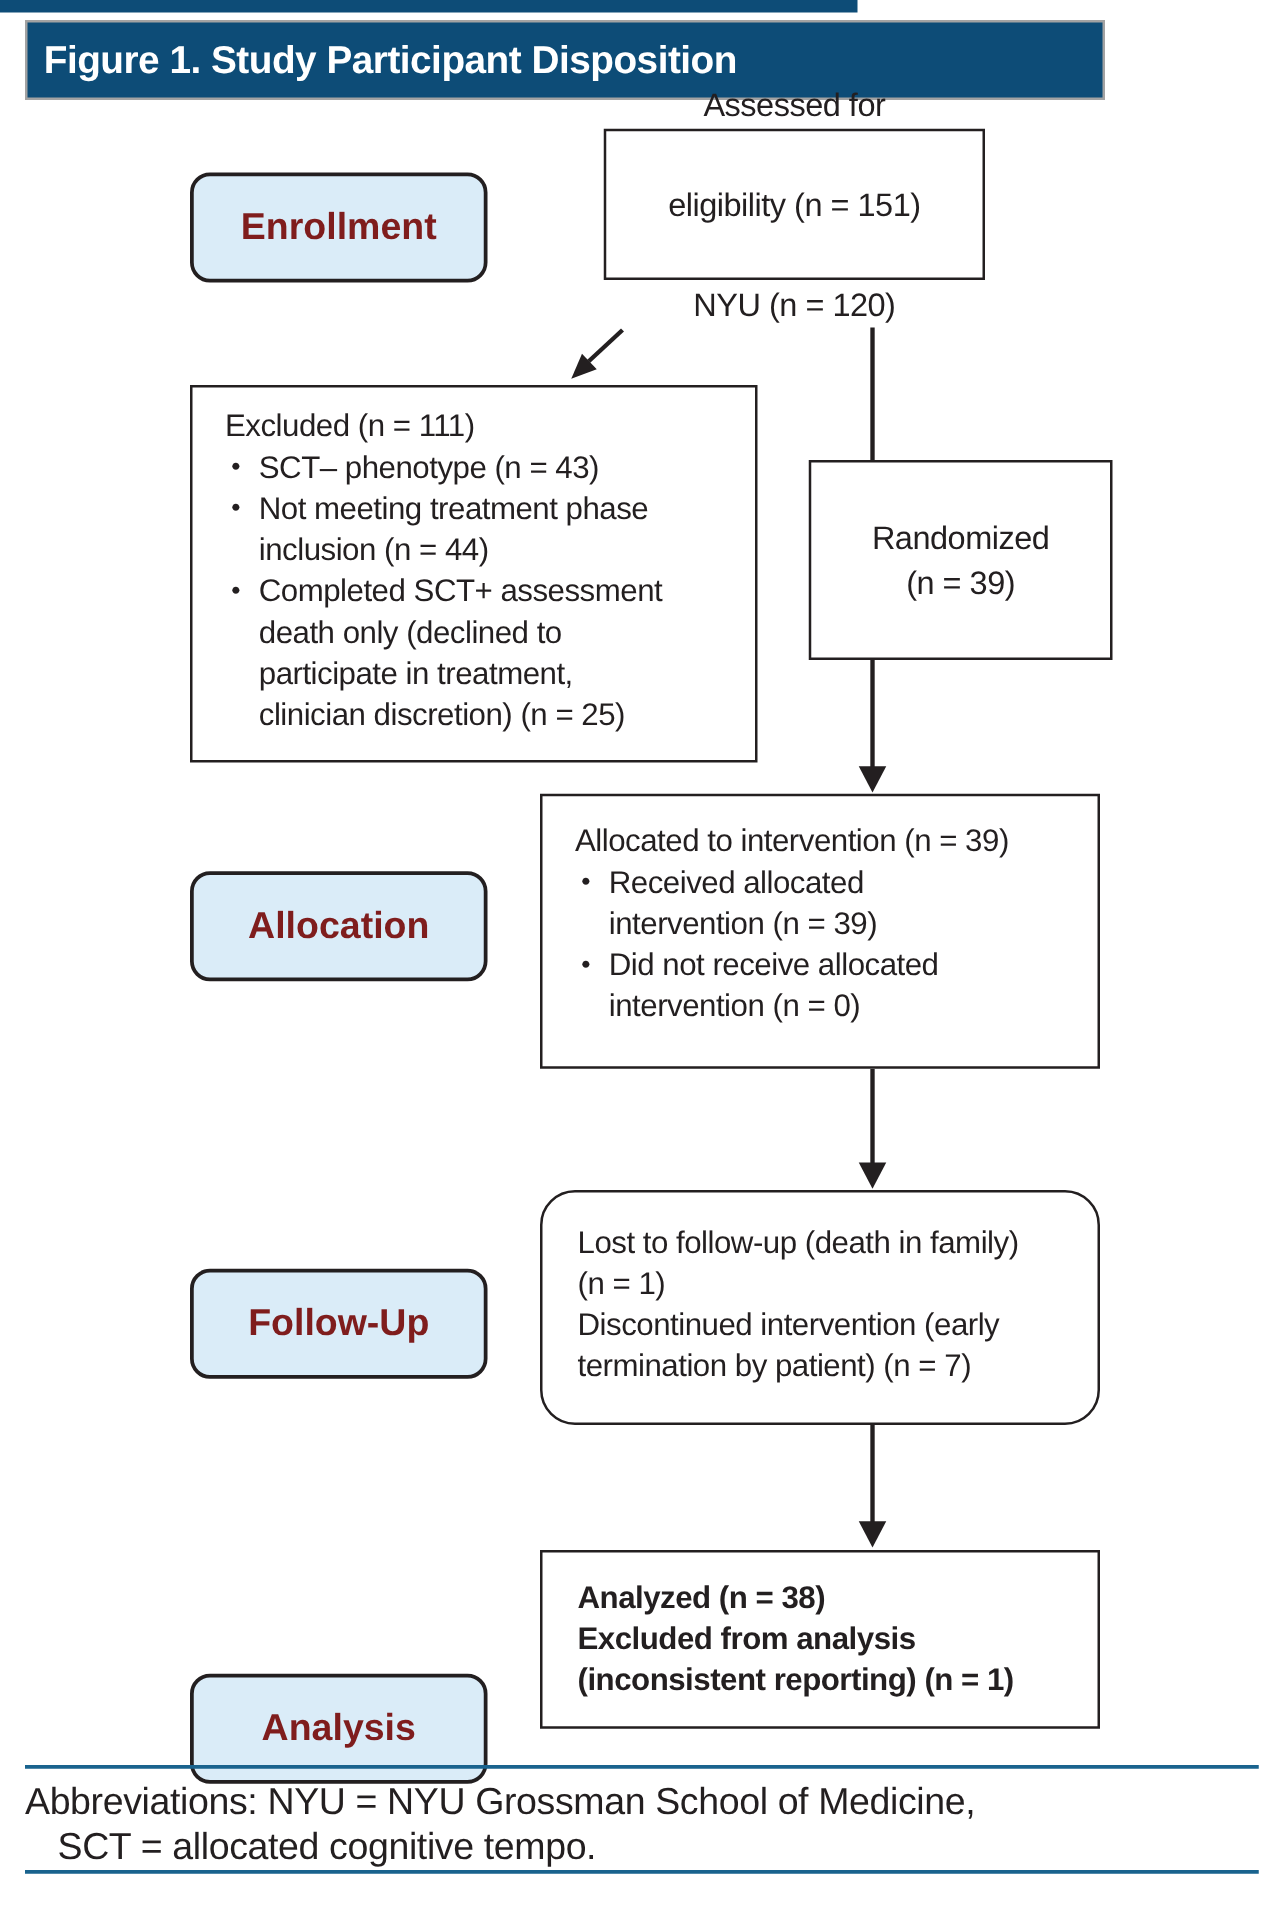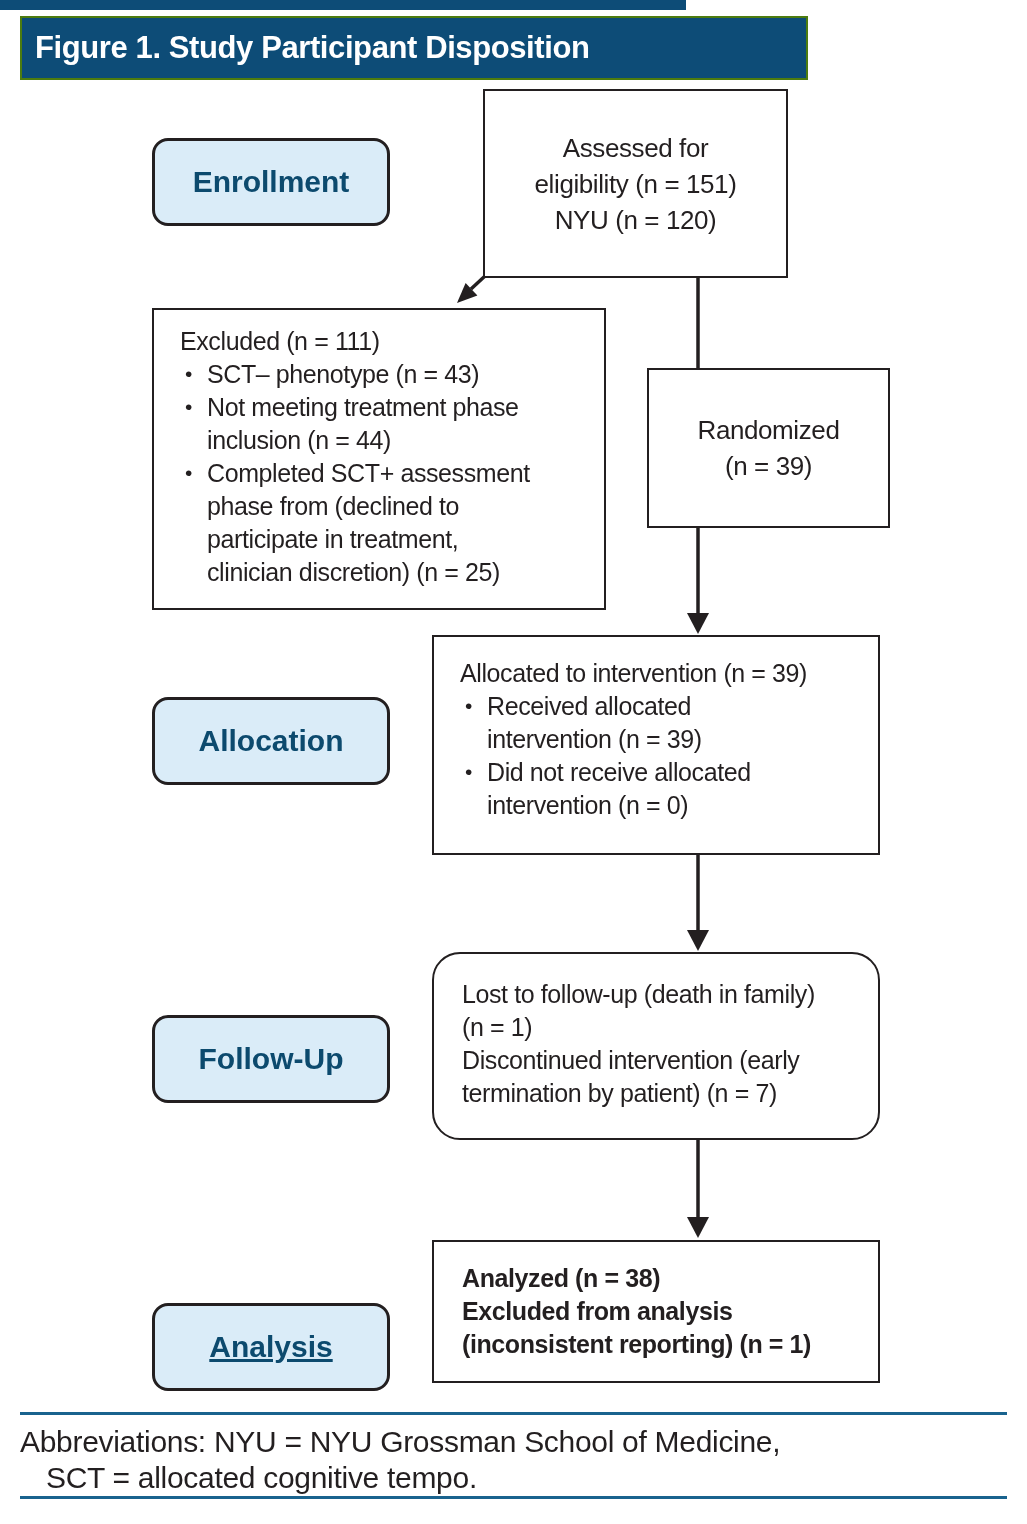--- a/index.html
+++ b/index.html
@@ -4,32 +4,32 @@
 <style>
   html,body { margin:0; padding:0; background:#ffffff; }
   .canvas {
     position:relative; width:1027px; height:1524px; background:#ffffff;
     font-family:"Liberation Sans", sans-serif; color:#231f20; overflow:hidden;
   }
   .topstrip {
     position:absolute; left:0; top:0; width:686px; height:10px; background:#0d4c77;
   }
   .titlebar {
-    position:absolute; left:20px; top:16px; width:788px; height:64px;
-    background:#0d4c77; border:2px solid #4d7c0f; box-sizing:border-box;
+    position:absolute; left:20px; top:16px; width:864px; height:64px;
+    background:#0d4c77; border:2px solid #a3a3a3; box-sizing:border-box;
     display:flex; align-items:center; padding-left:13px;
   }
   .titlebar .t {
     color:#ffffff; font-weight:bold; font-size:31px; letter-spacing:-0.4px;
   }
   .stage {
     position:absolute; left:152px; width:238px; height:88px;
     background:#daecf8; border:3px solid #231f20; border-radius:16px;
     box-sizing:border-box; display:flex; align-items:center; justify-content:center;
-    font-weight:bold; font-size:30px; color:#0c4a6e;
+    font-weight:bold; font-size:30px; color:#7f1d1d;
   }
   .flowbox {
     position:absolute; background:#ffffff; border:2.5px solid #231f20;
     box-sizing:border-box; font-size:25px; line-height:33px; letter-spacing:-0.4px;
     z-index:2;
   }
   .flowbox .line { white-space:nowrap; }
   .flowbox.centered {
     display:flex; flex-direction:column; justify-content:center; align-items:center;
     text-align:center; line-height:36px; font-size:26px;
@@ -82,37 +82,37 @@
 
   <div class="stage" style="top:138px;">
     <span>Enrollment</span>
   </div>
   <div class="stage" style="top:1015px;">
     <span>Follow-Up</span>
   </div>
   <div class="stage" style="top:697px;">
     <span>Allocation</span>
   </div>
-  <div class="stage" style="top:1303px;text-decoration:underline;">
+  <div class="stage" style="top:1339px;">
     <span>Analysis</span>
   </div>
 
-  <div class="flowbox centered" style="left:483px; top:89px; width:305px; height:189px;">
+  <div class="flowbox centered" style="left:483px; top:103px; width:305px; height:121px;gap:44px;">
       <div class="line">Assessed for</div>
       <div class="line">eligibility (n = 151)</div>
       <div class="line">NYU (n = 120)</div>
     </div>
 
   <div class="flowbox" style="left:152px; top:308px; width:454px; height:302px; padding:15px 14px 0 26px;">
       <div class="line">Excluded (n = 111)</div>
       <div class="line bullet">SCT– phenotype (n = 43)</div>
       <div class="line bullet">Not meeting treatment phase</div>
       <div class="line cont">inclusion (n = 44)</div>
       <div class="line bullet">Completed SCT+ assessment</div>
-      <div class="line cont">phase from (declined to</div>
+      <div class="line cont">death only (declined to</div>
       <div class="line cont">participate in treatment,</div>
       <div class="line cont">clinician discretion) (n = 25)</div>
     </div>
 
   <div class="flowbox centered" style="left:627px; top:368px; width:243px; height:160px;margin-left:20px;">
       <div class="line">Randomized</div>
       <div class="line">(n = 39)</div>
     </div>
 
   <div class="flowbox" style="left:432px; top:635px; width:448px; height:220px; padding:20px 12px 0 26px;">

